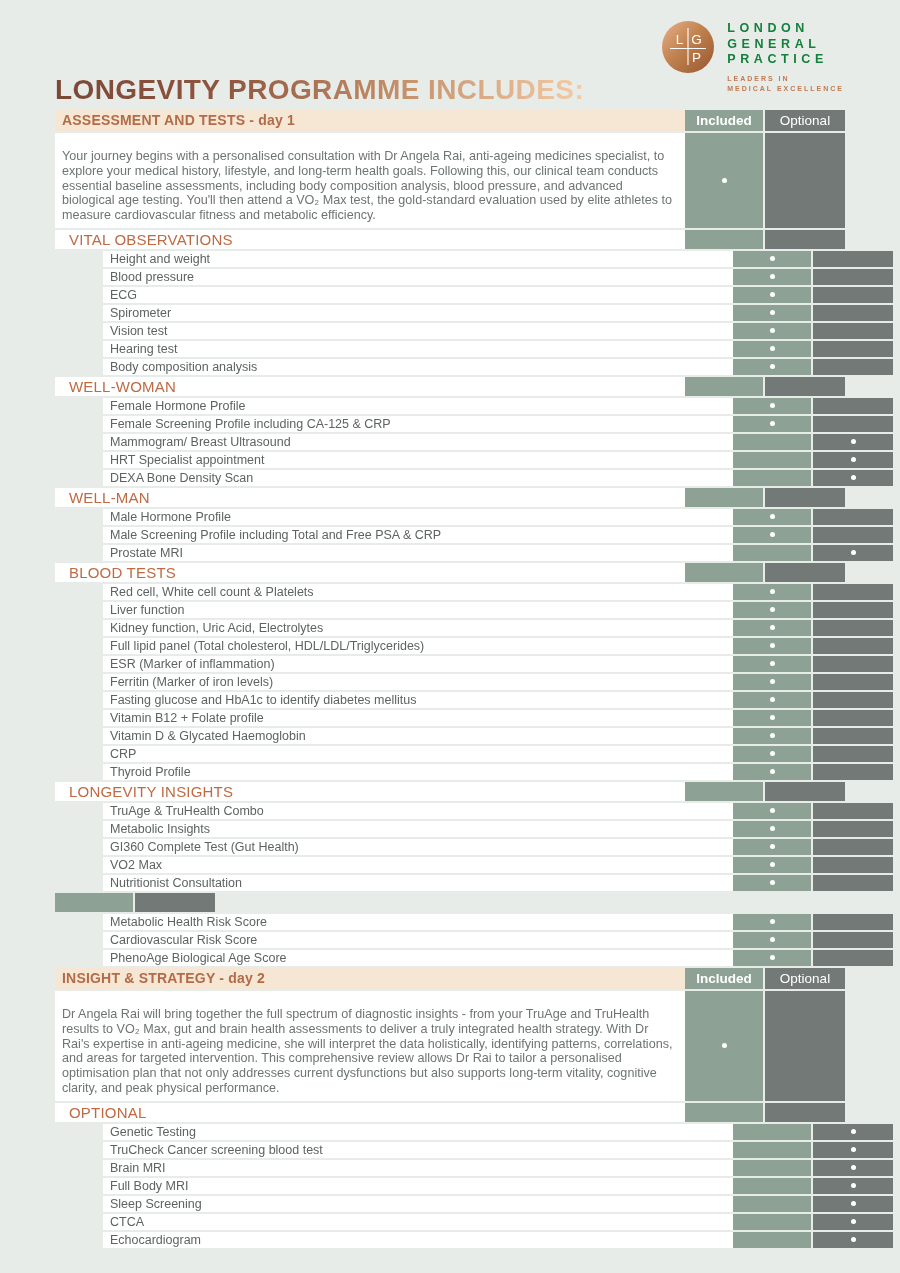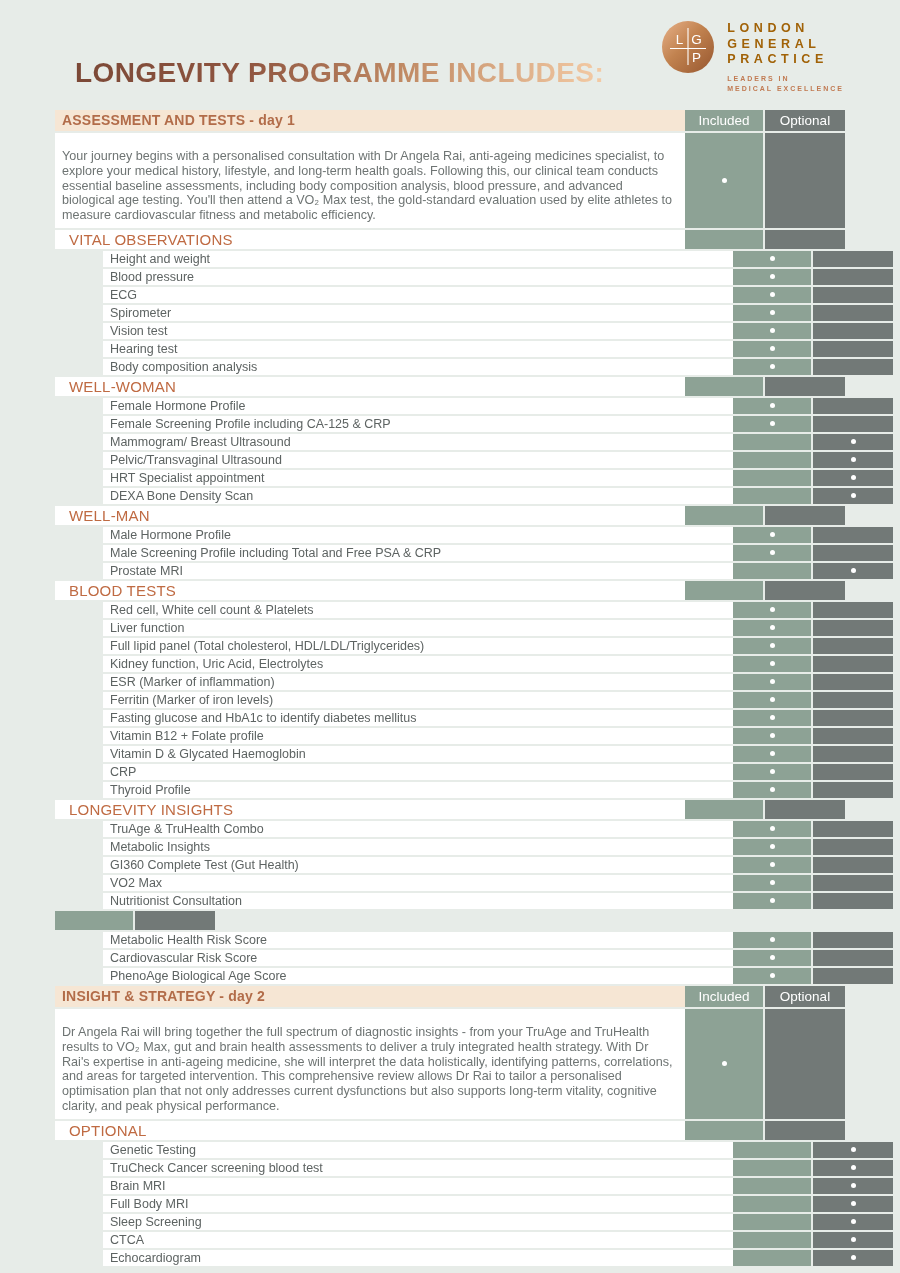--- a/index.html
+++ b/index.html
@@ -9,41 +9,41 @@
     font-family: "Liberation Sans", "DejaVu Sans", sans-serif;
     position: relative;
   }
   .page { position: relative; width: 900px; height: 1273px; padding: 110px 55px 0 55px; }
 
   
   .logo { position: absolute; top: 21px; right: 56px; display: flex; gap: 13px; align-items: flex-start; }
   .logo svg { display: block; }
   .logo-name div {
     font-size: 12.5px; font-weight: 700; letter-spacing: 4.6px;
-    color: #a16207; line-height: 15.5px; white-space: nowrap;
+    color: #15803d; line-height: 15.5px; white-space: nowrap;
   }
   .logo-tagline { margin-top: 6px; }
   .logo-tagline div {
     font-size: 7px; font-weight: 700; letter-spacing: 2px;
     color: var(--accent, #c17a52); line-height: 10px; white-space: nowrap;
   }
   h1.title {
-    position: absolute; top: 57px; left: 55px;
+    position: absolute; top: 74px; left: 55px;
     font-size: 28px; font-weight: 700; letter-spacing: 0.4px; white-space: nowrap;
     background: linear-gradient(90deg, #7b4836 0%, #8f5540 32%, #c08a64 62%, #f4cba5 100%);
     -webkit-background-clip: text; background-clip: text;
-    -webkit-text-fill-color: transparent; color: #8f5540; margin-left: 20px;
+    -webkit-text-fill-color: transparent; color: #8f5540;
   }
 
   
   .table { width: 790px; }
   .row { display: flex; margin-bottom: 2px; align-items: stretch; }
   .cell { flex: 0 0 auto; }
   .cell.label { width: 630px; background: #ffffff; }
-  .cell.inc { width: 78px; background: var(--inc, #8da295); display: flex; align-items: center; justify-content: center; }
+  .cell.inc { width: 78px; background: var(--inc, #8da295); display: flex; align-items: center; justify-content: center; font-weight: bold; }
   .cell.opt { width: 80px; background: var(--opt, #727977); margin-left: 2px; display: flex; align-items: center; justify-content: center; }
 
   .row.day .cell { height: 21px; }
   .row.day .cell.label {
     background: var(--day-bg, #f6e6d4);
     color: var(--day-fg, #b26c49);
     font-size: 14px; font-weight: 700; line-height: 21px; padding-left: 7px;
     letter-spacing: 0.2px;
   }
   .row.day .colhdr { color: #ffffff; font-size: 13.5px; }
@@ -190,27 +190,20 @@
         <div class="cell opt"></div>
       </div>
       <div class="row item">
         <div class="cell label">Mammogram/ Breast Ultrasound</div>
         <div class="cell inc"></div>
         <div class="cell opt">
           <div class="dot"></div>
         </div>
       </div>
       <div class="row item">
-        <div class="cell label">Pelvic/Transvaginal Ultrasound</div>
-        <div class="cell inc"></div>
-        <div class="cell opt">
-          <div class="dot"></div>
-        </div>
-      </div>
-      <div class="row item">
         <div class="cell label">HRT Specialist appointment</div>
         <div class="cell inc"></div>
         <div class="cell opt">
           <div class="dot"></div>
         </div>
       </div>
       <div class="row item">
         <div class="cell label">DEXA Bone Density Scan</div>
         <div class="cell inc"></div>
         <div class="cell opt">
@@ -256,28 +249,28 @@
         <div class="cell opt"></div>
       </div>
       <div class="row item">
         <div class="cell label">Liver function</div>
         <div class="cell inc">
           <div class="dot"></div>
         </div>
         <div class="cell opt"></div>
       </div>
       <div class="row item">
+        <div class="cell label">Kidney function, Uric Acid, Electrolytes</div>
+        <div class="cell inc">
+          <div class="dot"></div>
+        </div>
+        <div class="cell opt"></div>
+      </div>
+      <div class="row item">
         <div class="cell label">Full lipid panel (Total cholesterol, HDL/LDL/Triglycerides)</div>
-        <div class="cell inc">
-          <div class="dot"></div>
-        </div>
-        <div class="cell opt"></div>
-      </div>
-      <div class="row item">
-        <div class="cell label">Kidney function, Uric Acid, Electrolytes</div>
         <div class="cell inc">
           <div class="dot"></div>
         </div>
         <div class="cell opt"></div>
       </div>
       <div class="row item">
         <div class="cell label">ESR (Marker of inflammation)</div>
         <div class="cell inc">
           <div class="dot"></div>
         </div>

